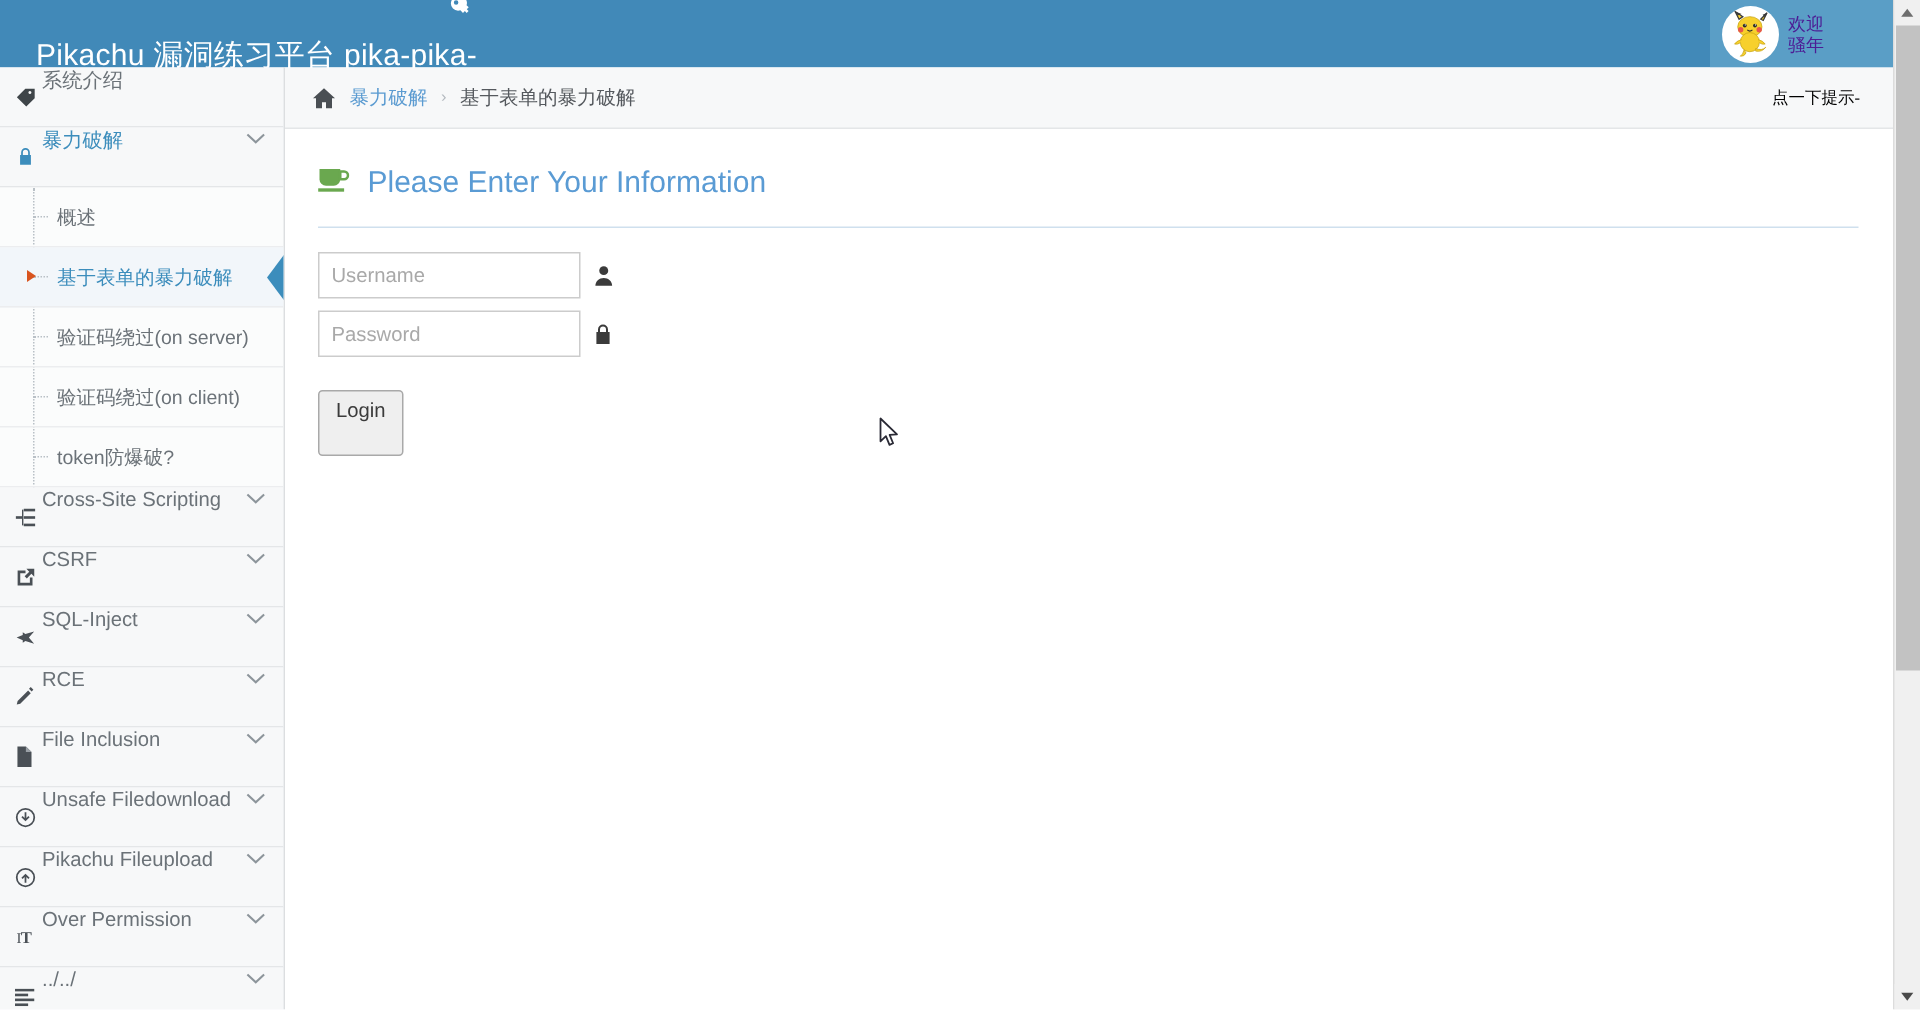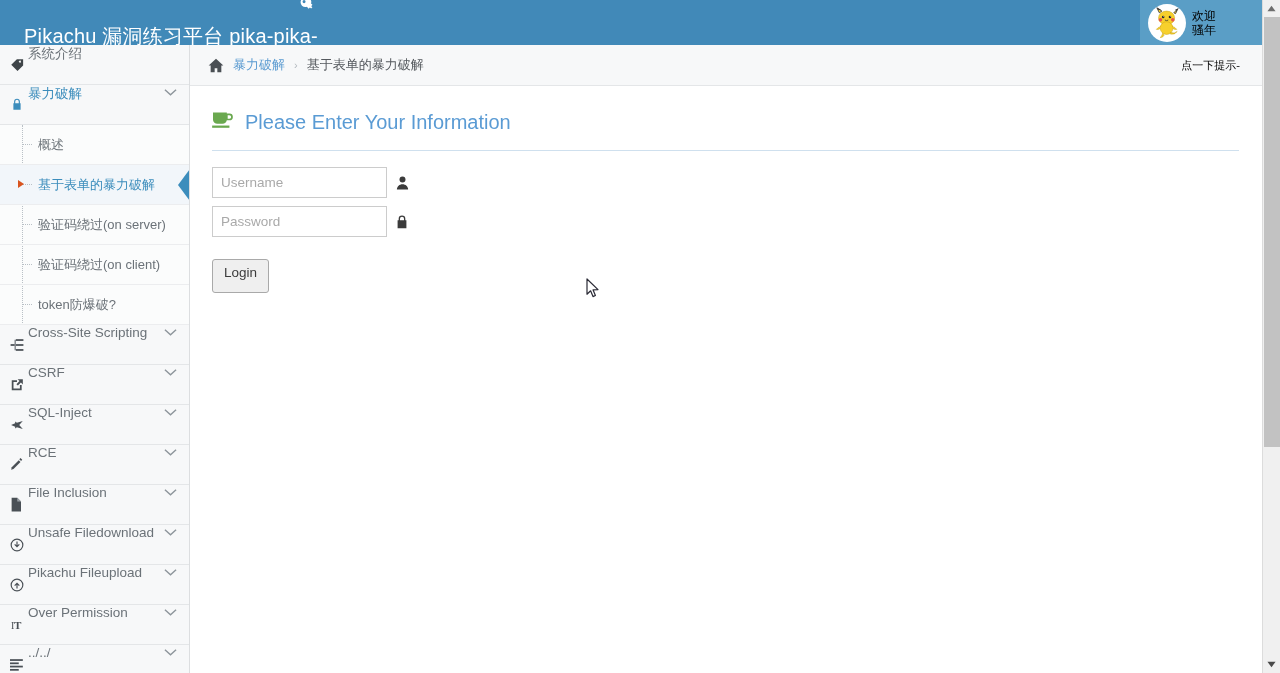--- a/index.html
+++ b/index.html
@@ -30,21 +30,21 @@
     background:#5a9ec6;
     display:flex; align-items:center; gap:6px;
     padding-left:8px;
   }
   .avatar {
     width:38px; height:38px; border-radius:50%;
     background:#ffffff; display:flex; align-items:center; justify-content:center;
     overflow:hidden; flex:0 0 auto;
   }
   .welcome {
-    color:#000000; font-size:12px; line-height:14px;
+    color:#4c1d95; font-size:12px; line-height:14px;
     display:flex; flex-direction:column;
   }
 
   
   .sidebar {
     position:absolute; top:45px; left:0; width:190px; height:628px;
     background:#f7f8f9; border-right:1px solid #dcdee0;
     overflow:hidden;
   }
   .side-row {
@@ -128,21 +128,21 @@
   .txt {
     width:175px; height:31px; padding:4px 8px;
     border:1px solid #cccccc; background:#ffffff;
     font-size:13.5px; color:#333; font-family:"Liberation Sans", sans-serif;
     outline:none; border-radius:0;
   }
   .txt::placeholder { color:#a9a9a9; }
   .field-icon { margin-left:9px; display:flex; align-items:center; }
   .login-btn {
     margin-top:14px;
-    padding:5px 11px 12px; font-size:13.5px;
+    padding:5px 11px 22px; font-size:13.5px;
     background:#efefef; border:1px solid #a9a9a9;
     color:#3b3b3b; border-radius:3px;
     font-family:"Liberation Sans", sans-serif; cursor:pointer;
   }
 
   
   .scrollbar {
     position:absolute; right:0; top:0; width:18px; height:673px;
     background:#f0f0f0; border-left:1px solid #dcdcdc;
   }

